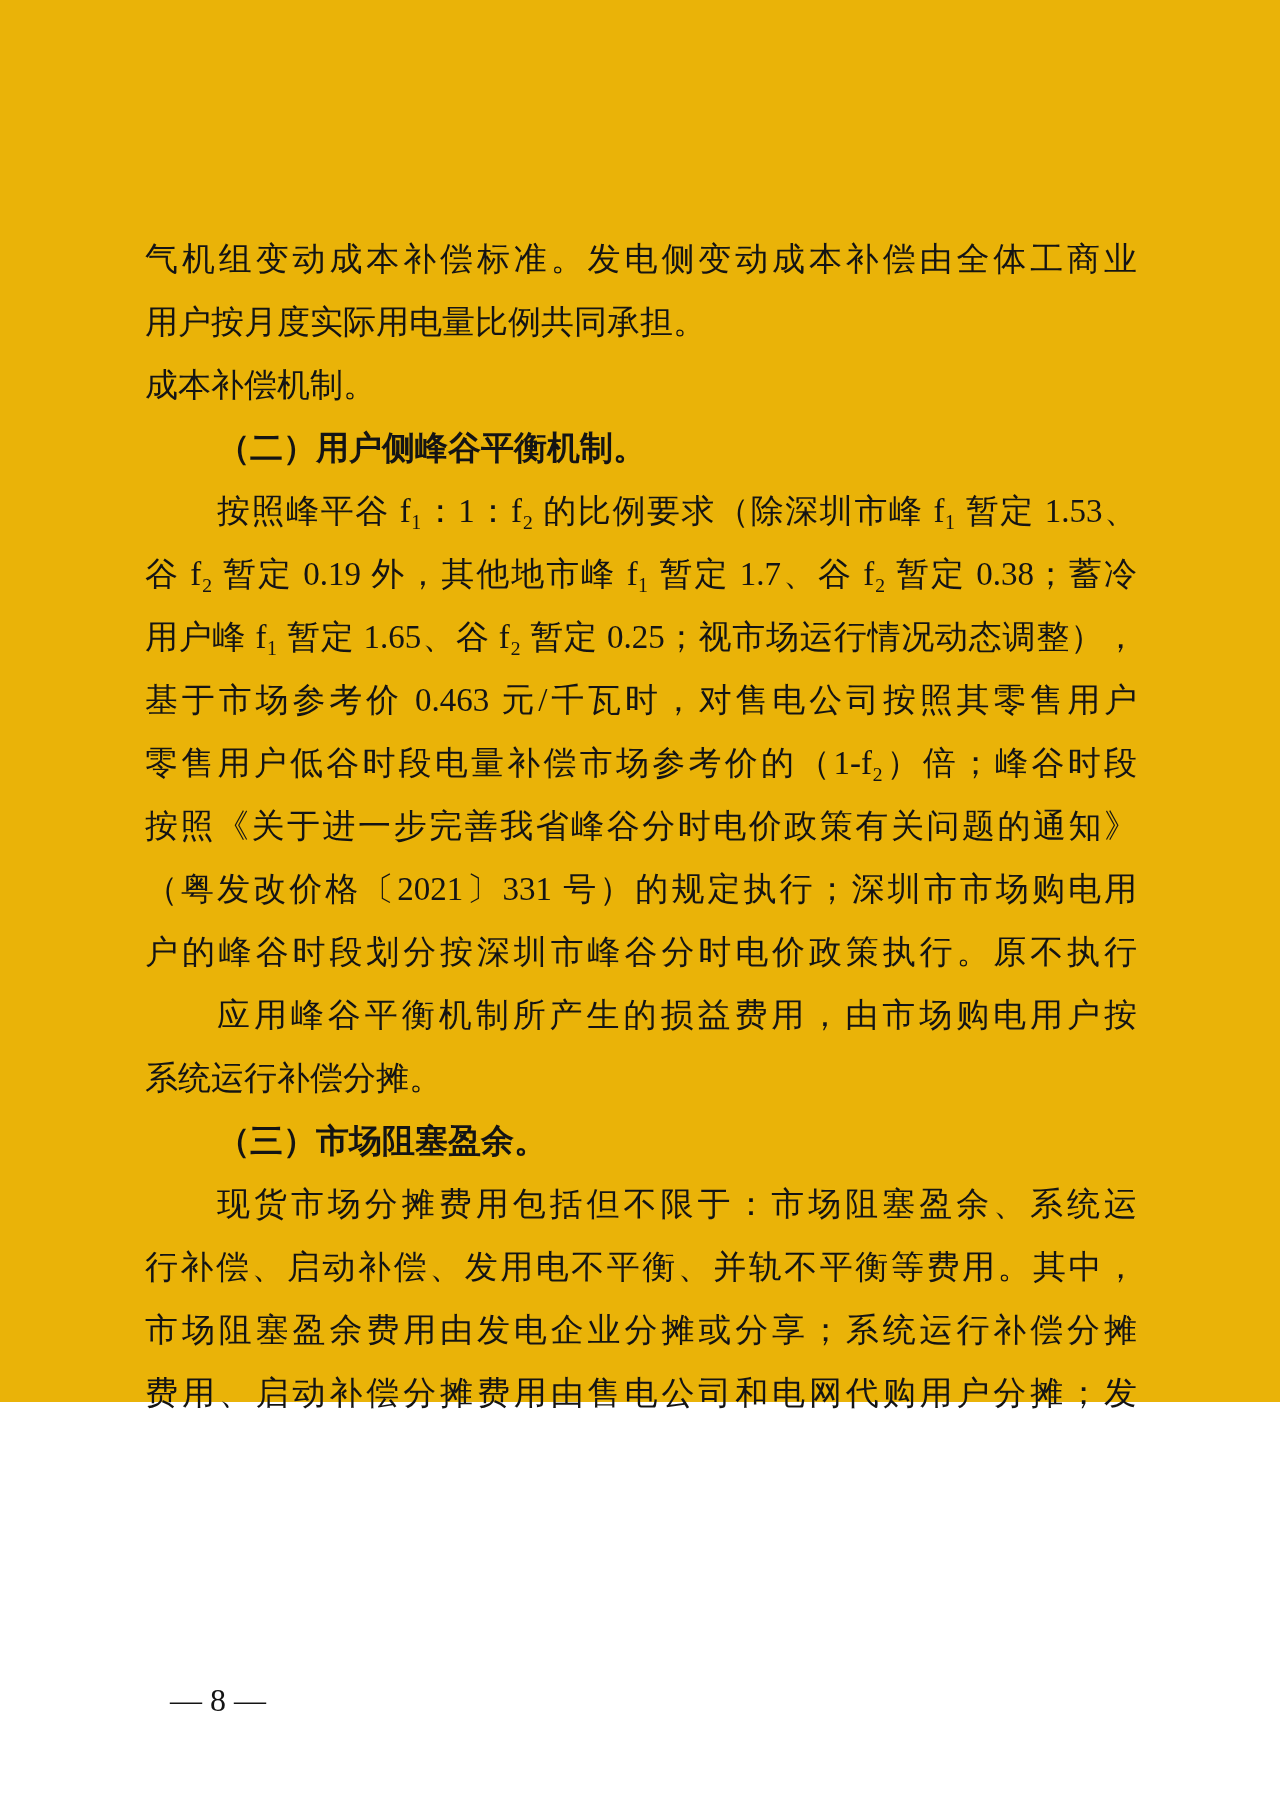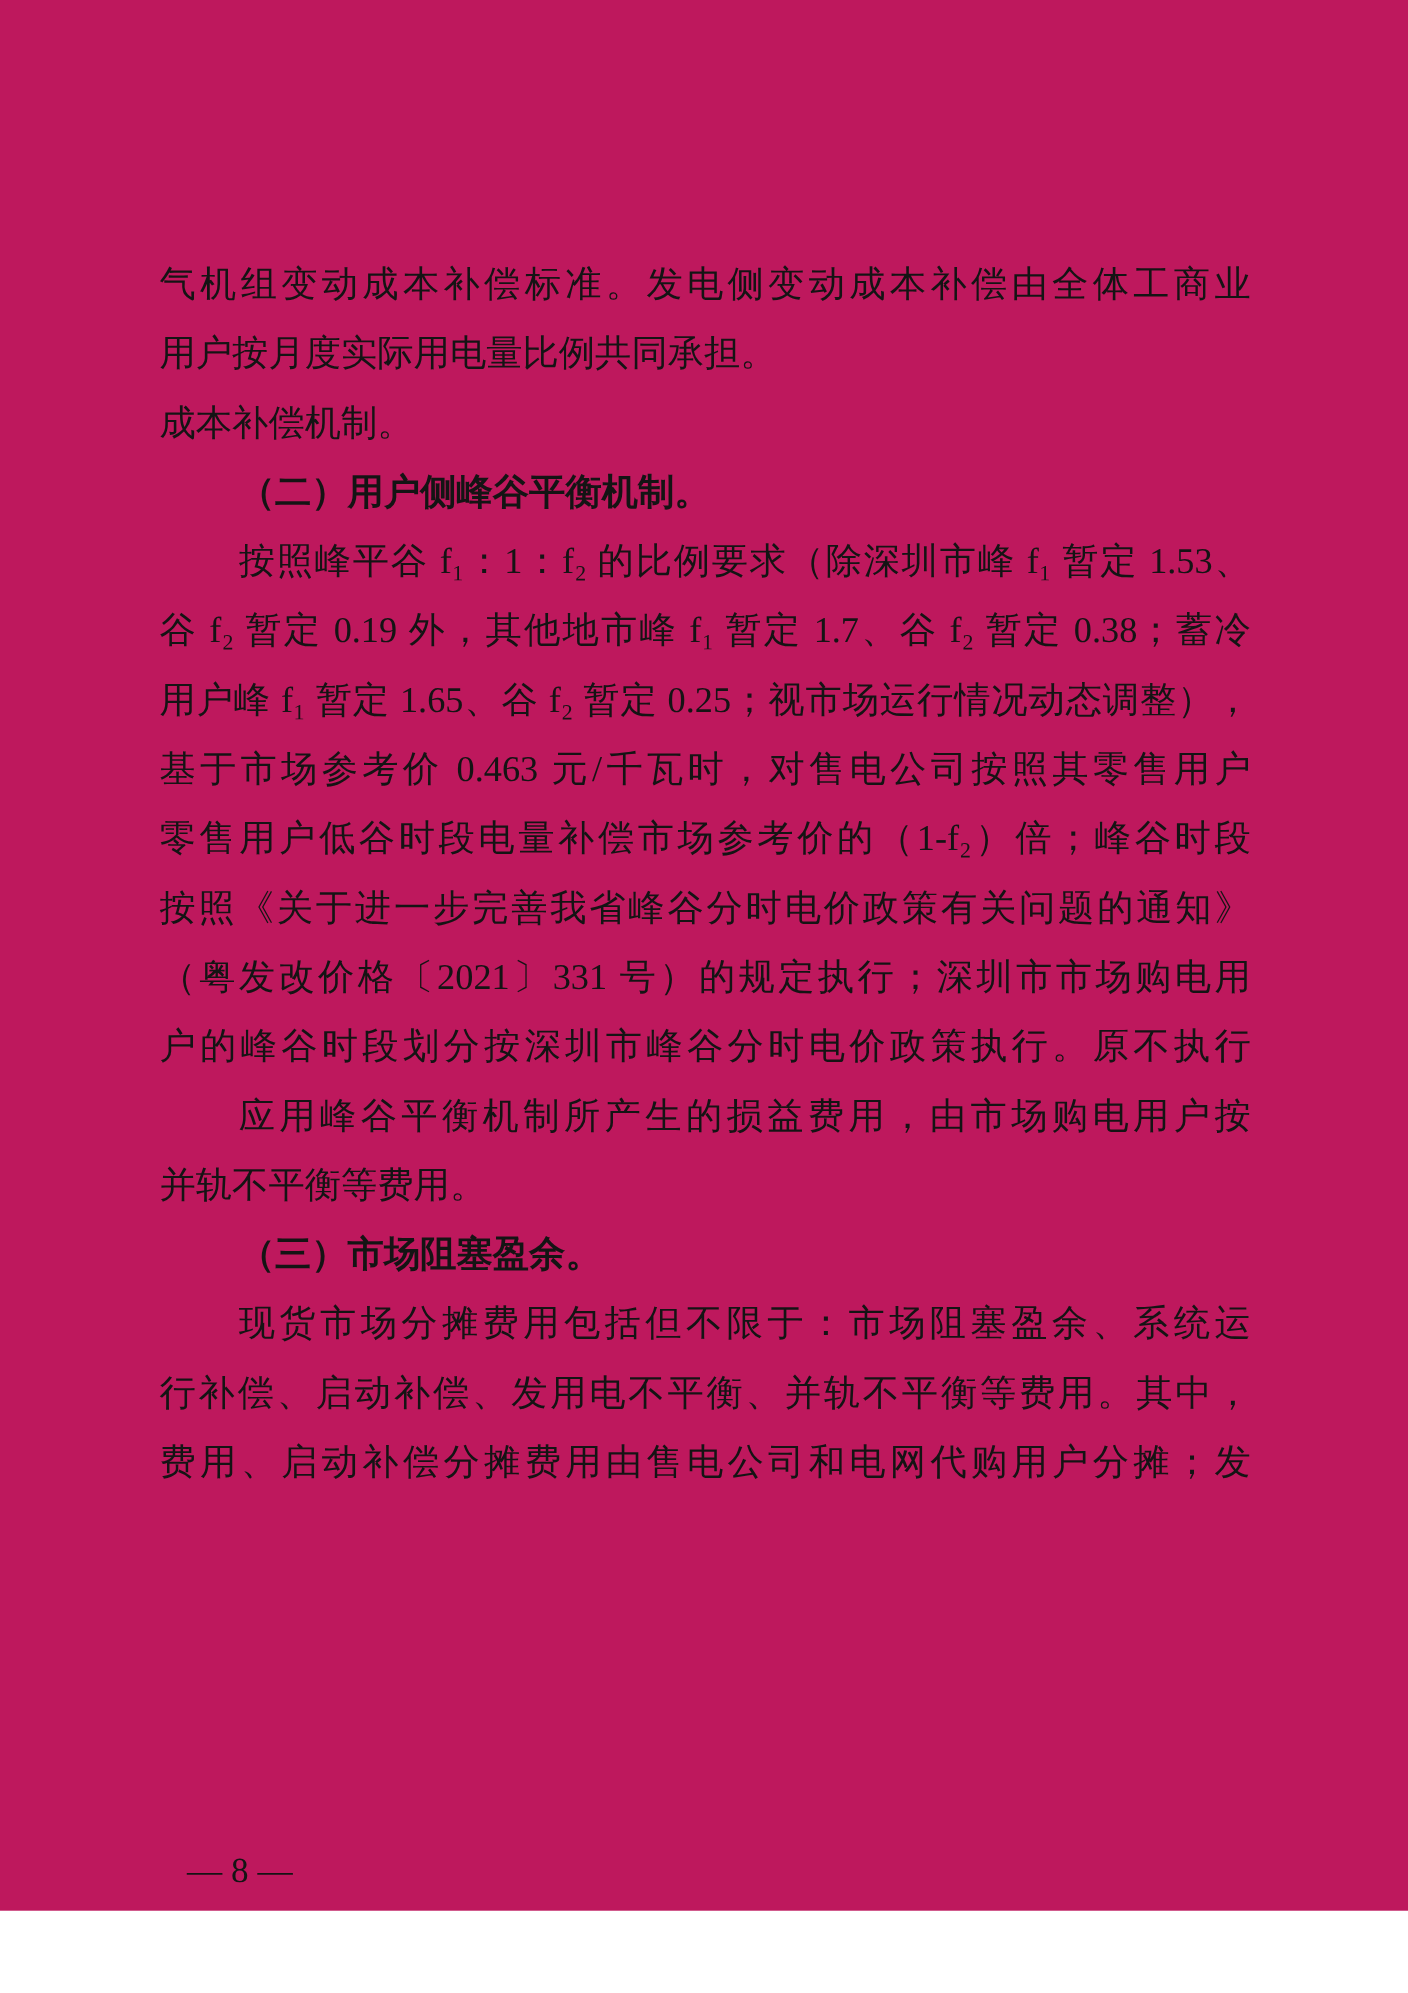--- a/index.html
+++ b/index.html
@@ -12,22 +12,22 @@
     height: 1812px;
     position: relative;
     font-family: "Liberation Serif", "DejaVu Serif", serif;
     color: #141414;
     overflow: hidden;
   }
   .page {
     position: absolute;
     left: 0; top: 0;
     width: 1280px;
-    height: 1737px;
-    background: #be185d;
+    height: 1402px;
+    background: #eab308;
   }
   .text-block {
     position: absolute;
     left: 145px;
     top: 228px;
     width: 992px;
   }
   .line {
     font-size: 33px;
     line-height: 63px;
@@ -70,20 +70,21 @@
       <div class="line indent bold">（二）用户侧峰谷平衡机制。</div>
       <div class="line fill indent">按照峰平谷 f₁：1：f₂ 的比例要求（除深圳市峰 f₁ 暂定 1.53、</div>
       <div class="line fill">谷 f₂ 暂定 0.19 外，其他地市峰 f₁ 暂定 1.7、谷 f₂ 暂定 0.38；蓄冷</div>
       <div class="line fill">用户峰 f₁ 暂定 1.65、谷 f₂ 暂定 0.25；视市场运行情况动态调整），</div>
       <div class="line fill">基于市场参考价 0.463 元/千瓦时，对售电公司按照其零售用户</div>
       <div class="line fill">零售用户低谷时段电量补偿市场参考价的（1-f₂）倍；峰谷时段</div>
       <div class="line fill">按照《关于进一步完善我省峰谷分时电价政策有关问题的通知》</div>
       <div class="line fill">（粤发改价格〔2021〕331 号）的规定执行；深圳市市场购电用</div>
       <div class="line fill">户的峰谷时段划分按深圳市峰谷分时电价政策执行。原不执行</div>
       <div class="line fill indent">应用峰谷平衡机制所产生的损益费用，由市场购电用户按</div>
-      <div class="line">并轨不平衡等费用。</div>
+      <div class="line">系统运行补偿分摊。</div>
       <div class="line indent bold">（三）市场阻塞盈余。</div>
       <div class="line fill indent">现货市场分摊费用包括但不限于：市场阻塞盈余、系统运</div>
       <div class="line fill">行补偿、启动补偿、发用电不平衡、并轨不平衡等费用。其中，</div>
+      <div class="line fill">市场阻塞盈余费用由发电企业分摊或分享；系统运行补偿分摊</div>
       <div class="line fill">费用、启动补偿分摊费用由售电公司和电网代购用户分摊；发</div>
     </div>
   <div class="footer">— 8 —</div>
 </div>
 
 </body></html>

